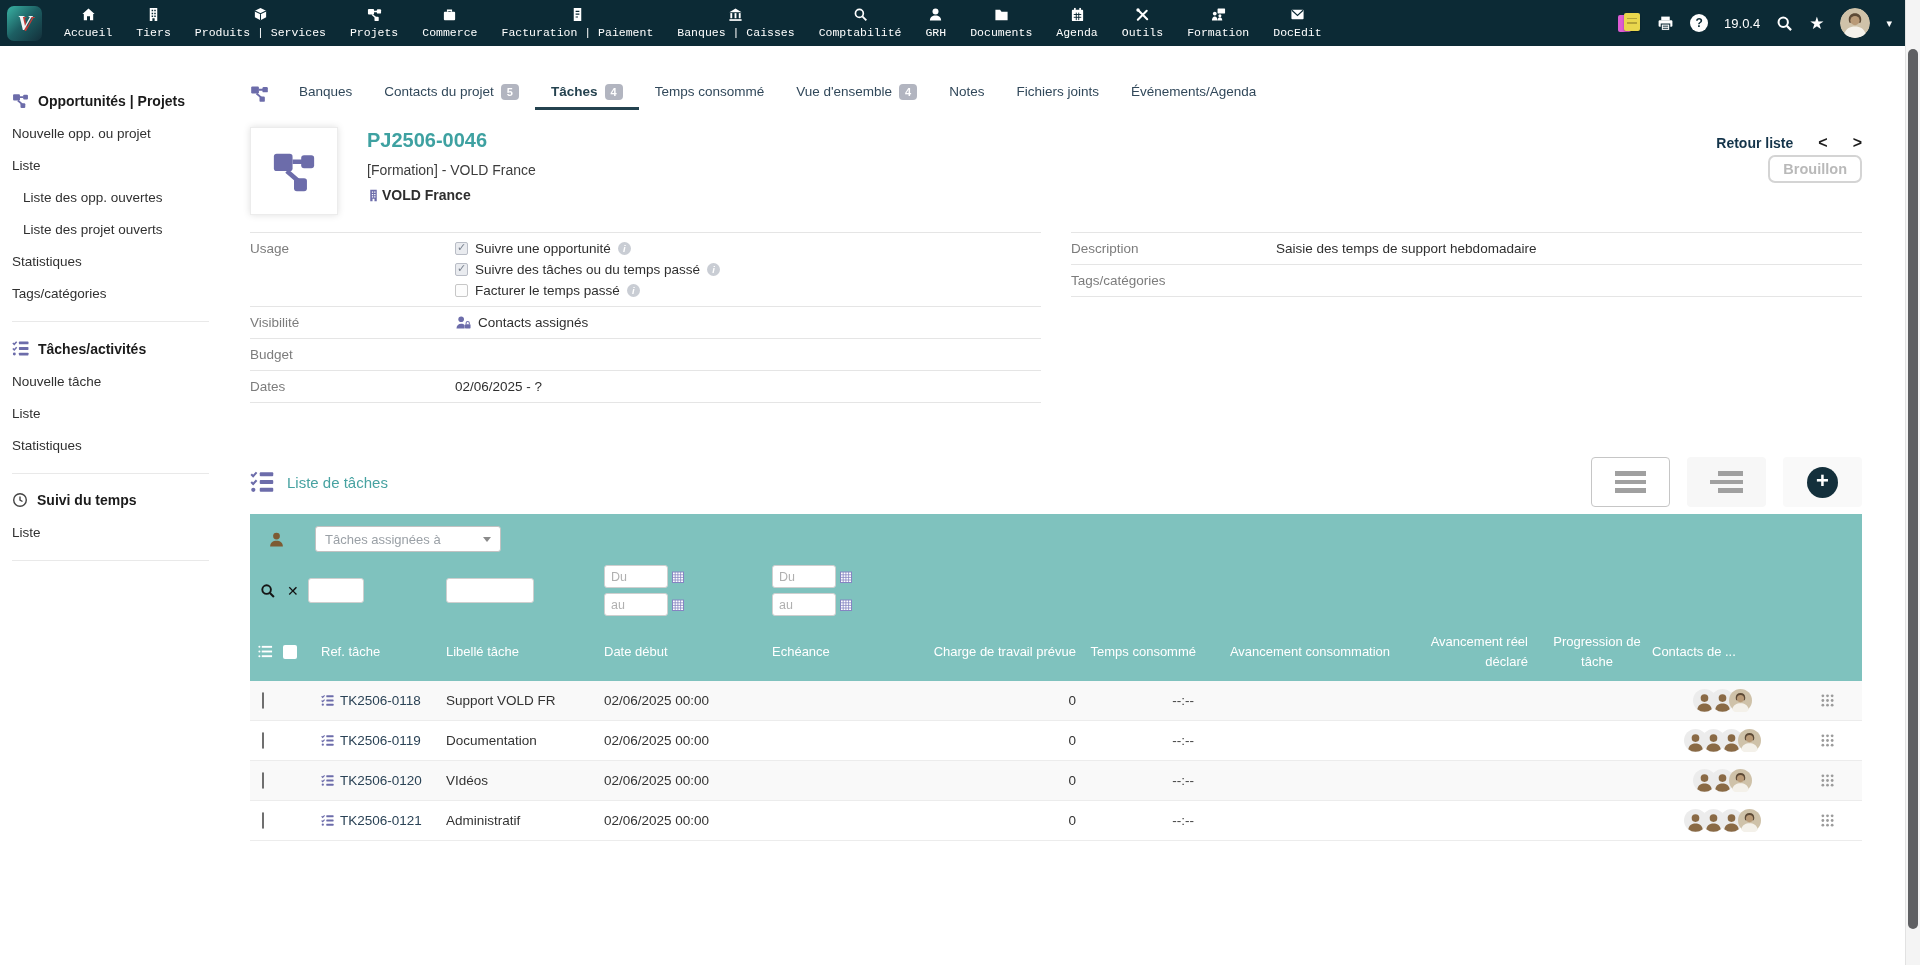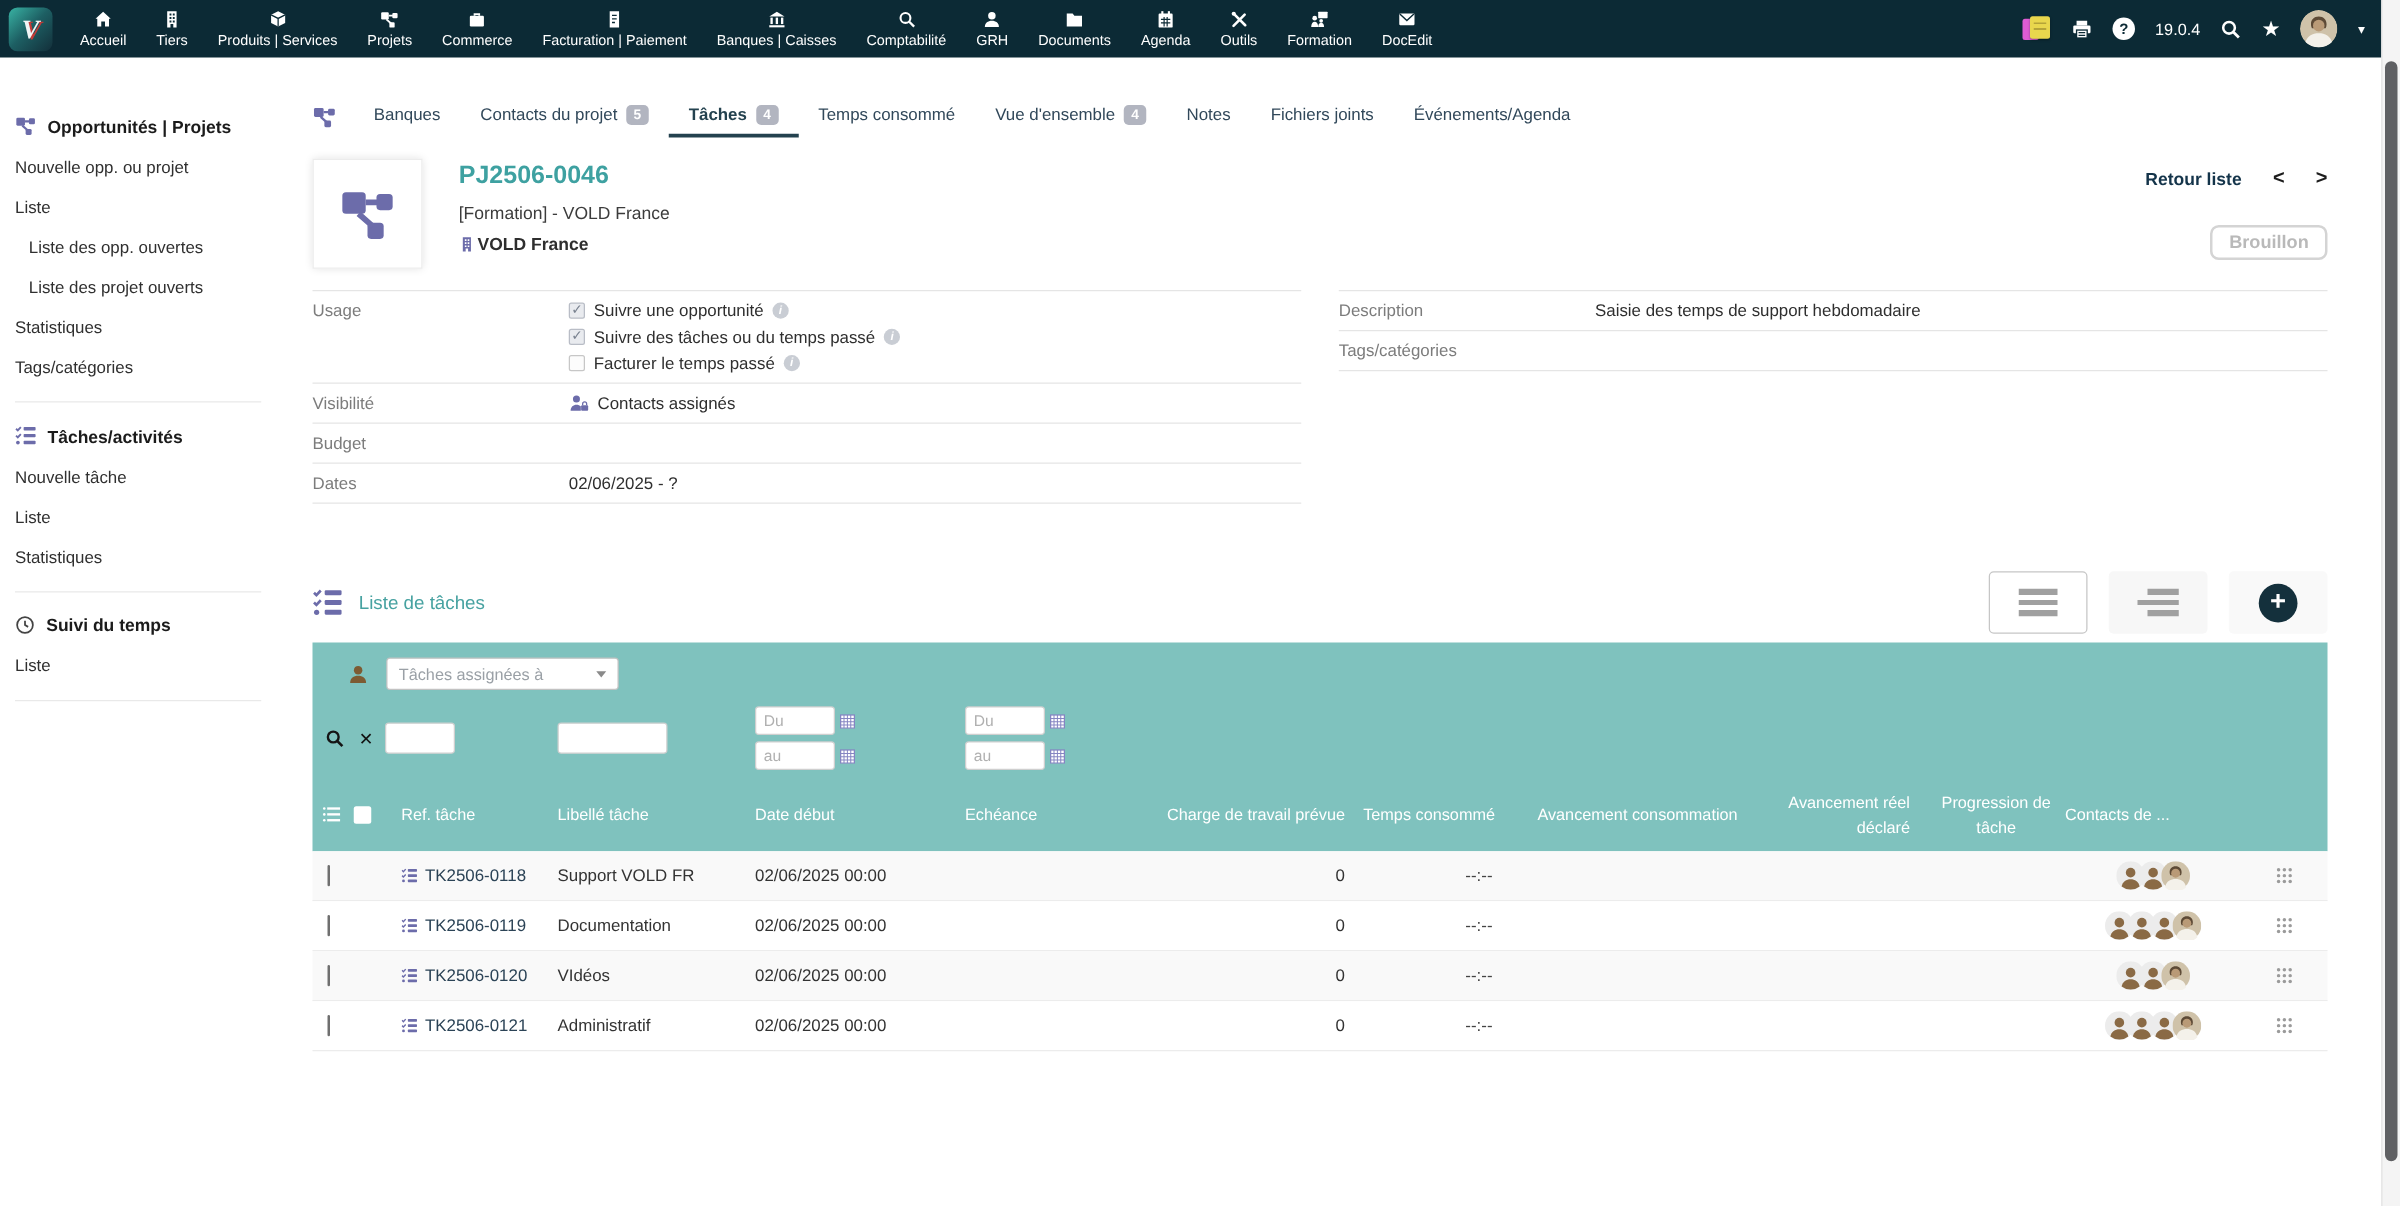--- a/index.html
+++ b/index.html
@@ -8,21 +8,21 @@
   width:1920px; height:965px; overflow:hidden; position:relative;
   font-family:"Liberation Sans","DejaVu Sans",sans-serif; background:#fff;
 }
 
 .navbar { position:absolute; top:0; left:0; right:0; height:46px; background:#0c2a35; display:flex; align-items:center; z-index:5; }
 .logo { width:35px; height:35px; margin-left:7px; border-radius:7px; flex-shrink:0;
   background:linear-gradient(135deg,#39b3a4 0%,#1d5f63 48%,#132f3a 100%);
   display:flex; align-items:center; justify-content:center; cursor:pointer; }
 .logo span { font-family:"Liberation Serif",serif; font-style:italic; font-weight:bold; font-size:21px; color:#f2f5f6; text-shadow:2px 1px 0 #c23b38; }
 .nav-items { display:flex; margin-left:10px; height:46px; }
-.nav-item { display:flex; flex-direction:column; align-items:center; justify-content:center; gap:4px; padding:0 12px; color:#fff; font-size:11.5px; cursor:pointer; white-space:nowrap; }
+.nav-item { display:flex; flex-direction:column; align-items:center; justify-content:center; gap:4px; padding:0 12px; color:#fff; font-size:11.5px; cursor:pointer; white-space:nowrap;font-family:Liberation Mono, monospace; }
 .nav-item svg { height:15px; display:block; }
 .nav-right { margin-left:auto; display:flex; align-items:center; gap:16px; margin-right:28px; color:#fff; }
 .sticky { position:relative; width:23px; height:21px; cursor:pointer; }
 .sticky .back { position:absolute; left:0; top:2px; width:13px; height:17px; background:#de5cd3; border-radius:2px; }
 .sticky .front { position:absolute; left:6px; top:0; width:16px; height:18px; background:#e9d74d; border-radius:2px; box-shadow:0 1px 2px rgba(0,0,0,.35); }
 .sticky .front::after { content:""; position:absolute; left:3px; right:3px; top:5px; height:9px;
   background:repeating-linear-gradient(#b5a438 0 1.5px, transparent 1.5px 4.5px); }
 .help-badge { width:18px; height:18px; border-radius:50%; background:#fff; color:#0c2a35; font-weight:bold; font-size:12px; display:flex; align-items:center; justify-content:center; cursor:pointer; }
 .version { font-size:13px; }
 .star-icon { font-size:17px; line-height:1; cursor:pointer; }
@@ -47,21 +47,21 @@
 .banner { display:flex; margin-top:17px; }
 .photo { width:88px; height:88px; background:#fff; border:1px solid #ececec; box-shadow:0 0 7px rgba(0,0,0,.13); display:flex; align-items:center; justify-content:center; flex-shrink:0; }
 .binfo { margin-left:29px; padding-top:2px; }
 .bref { color:#3ea1a1; font-weight:bold; font-size:20px; }
 .btitle { margin-top:10px; font-size:14px; color:#3c3c3c; }
 .bcompany { margin-top:9px; font-size:14px; color:#2e2e2e; display:flex; align-items:center; gap:2px;font-weight:bold; }
 .bright { margin-left:auto; text-align:right; }
 .backrow { display:flex; align-items:center; gap:25px; justify-content:flex-end; font-size:14px; color:#14344a; font-weight:bold; margin-top:7px; }
 .chevnav { font-size:16px; font-weight:bold; color:#1d1d1d; cursor:pointer; }
 .backlink { cursor:pointer; }
-.statusbadge { display:inline-block; margin-top:28px; border:2px solid #d4d4d4; border-radius:7px; color:#b9b9b9; font-weight:bold; font-size:14.5px; padding:4px 13px; background:#fff; }
+.statusbadge { display:inline-block; margin-top:3px; border:2px solid #d4d4d4; border-radius:7px; color:#b9b9b9; font-weight:bold; font-size:14.5px; padding:4px 13px; background:#fff; }
 
 .details { display:flex; gap:30px; margin-top:17px; }
 .dtable { flex:1; }
 .drow { display:flex; border-bottom:1px solid #e5e5e5; padding:8px 0; font-size:13.5px; align-items:flex-start; }
 .drow.first { border-top:1px solid #e5e5e5; }
 .dlabel { width:205px; color:#7c7c7c; flex-shrink:0; }
 .dvalue { color:#2f2f2f; }
 .checkline { display:flex; align-items:center; gap:7px; margin-bottom:6px; color:#2f2f2f; }
 .checkline:last-child { margin-bottom:0; }
 .cbox { width:13px; height:13px; border:1px solid #b9bdc6; background:#e9ebef; border-radius:2px; position:relative; flex-shrink:0; }
@@ -79,21 +79,21 @@
 .bars-flat span { width:31px; }
 .bars-tree span:nth-child(1){ width:25px; margin-left:8px; }
 .bars-tree span:nth-child(2){ width:33px; }
 .bars-tree span:nth-child(3){ width:25px; margin-left:8px; }
 .addbtn { width:79px; height:50px; background:#f9f9f9; border-radius:4px; display:flex; align-items:center; justify-content:center; cursor:pointer; }
 .addcircle { width:31px; height:31px; border-radius:50%; background:#14303c; color:#fff; font-size:22px; font-weight:bold; display:flex; align-items:center; justify-content:center; line-height:1; padding-bottom:3px; }
 
 .ttable { margin-top:7px; }
 .tealhead { background:#7fc2be; padding-top:12px; }
 .grid { display:grid; grid-template-columns:58px 138px 158px 168px 142px 176px 120px 200px 132px 110px 140px 1fr; }
-.filterA { display:flex; align-items:center; gap:14px; padding-left:28px; }
+.filterA { display:flex; align-items:center; gap:30px; padding-left:18px; }
 .fselect { width:186px; height:26px; background:#fff; border:1px solid #c2c2c2; border-radius:3px; display:flex; align-items:center; justify-content:space-between; padding:0 9px; font-size:13px; color:#9aa0a6; cursor:pointer; }
 .caret { width:0; height:0; border-left:4px solid transparent; border-right:4px solid transparent; border-top:5px solid #8a8a8a; }
 .filterB { margin-top:13px; padding-bottom:12px; align-items:center; }
 .fc1 { display:flex; align-items:center; gap:11px; padding-left:10px; }
 .xicon { font-size:14px; font-weight:bold; color:#101010; cursor:pointer; line-height:1; }
 .finput { height:25px; border:1px solid #cfcfcf; border-radius:3px; background:#fff; font-size:13px; padding:0 6px; width:56px; outline:none; }
 .finput.w2 { width:88px; }
 .dstack { display:flex; flex-direction:column; gap:5px; }
 .dline { display:flex; align-items:center; gap:4px; }
 .dinput { width:64px; height:23px; border:1px solid #cfcfcf; border-radius:3px; background:#fff; font-size:12.5px; padding:0 6px; outline:none; }

